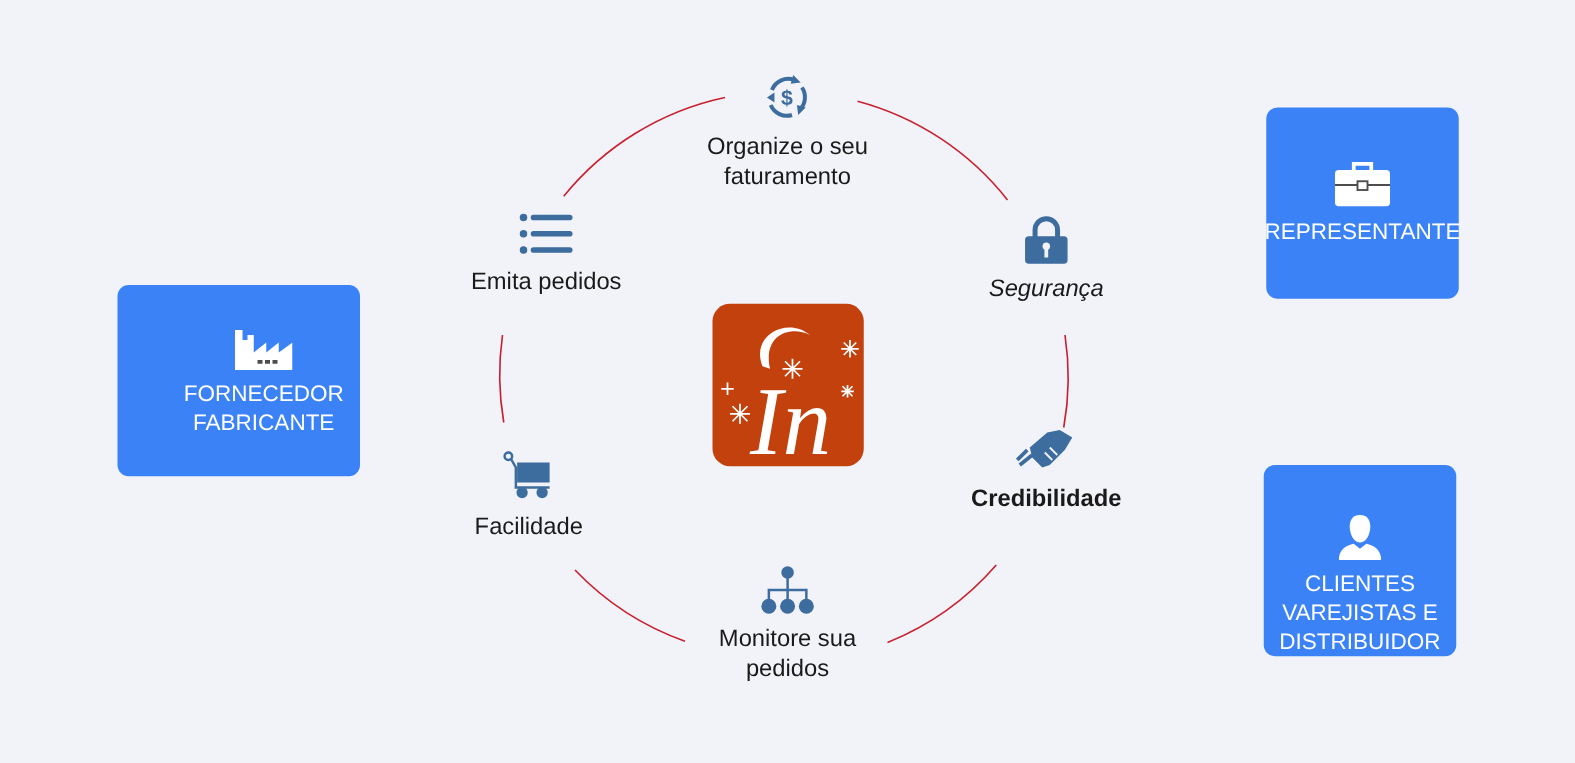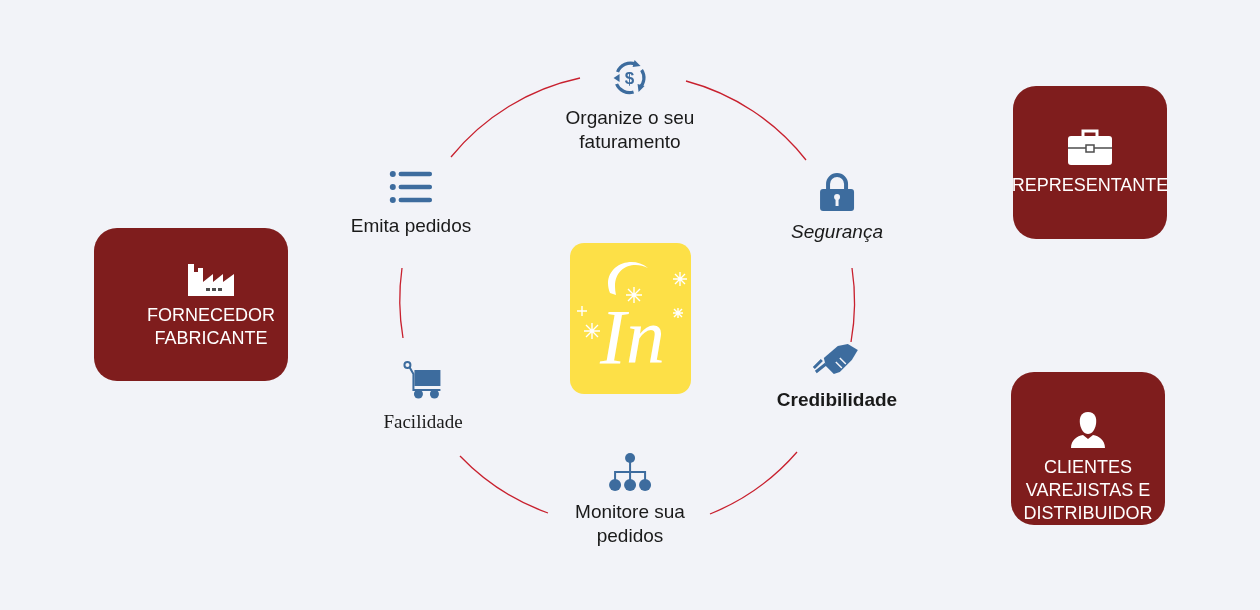--- a/index.html
+++ b/index.html
@@ -4,28 +4,28 @@
 <style>
   html, body { margin:0; padding:0; }
   body {
     width:1260px; height:610px; background:#f2f3f8; position:relative; overflow:hidden;
     font-family: "Liberation Sans", "DejaVu Sans", sans-serif;
   }
   .ring { position:absolute; left:0; top:0; width:1260px; height:610px; }
   .feature { position:absolute; text-align:center; color:#1a1a1a; font-size:19px; line-height:24px; transform:translateX(-50%); white-space:nowrap; }
   .feature .icon { display:block; margin:0 auto 8px auto; }
   .role-box {
-    position:absolute; background:#7f1d1d; border-radius:23px; color:#ffffff;
+    position:absolute; background:#3b82f6; border-radius:9px; color:#ffffff;
     display:flex; flex-direction:column; align-items:center; justify-content:center;
     text-align:center; font-size:18px; line-height:23px; text-transform:uppercase;
   }
   .role-box .icon { margin-bottom:8px; }
   .logo {
-    position:absolute; left:570px; top:243px; width:121px; height:151px;
-    background:#fde047; border-radius:14px; overflow:hidden;
+    position:absolute; left:570px; top:243px; width:121px; height:130px;
+    background:#c2410c; border-radius:14px; overflow:hidden;
   }
 </style>
 </head>
 <body>
 
 <svg class="ring" viewBox="0 0 1260 610">
   <g fill="none" stroke="#c8202e" stroke-width="1.3">
     <path d="M451 157 A227 227 0 0 1 580 78"></path>
     <path d="M686 81 A227 227 0 0 1 806 160"></path>
     <path d="M852 268 A227 227 0 0 1 851 342"></path>
@@ -93,32 +93,32 @@
     <circle cx="23" cy="6" r="5" fill="#3d6c9e"></circle>
     <path d="M23 10 V20 M8 28 V20 H38 V28 M23 20 V28" fill="none" stroke="#3d6c9e" stroke-width="2"></path>
     <circle cx="8" cy="33" r="6" fill="#3d6c9e"></circle>
       <circle cx="23" cy="33" r="6" fill="#3d6c9e"></circle>
       <circle cx="38" cy="33" r="6" fill="#3d6c9e"></circle>
   </svg>
   <div>Monitore sua</div>
   <div>pedidos</div>
 </div>
 
-<div class="feature" style="left:423px; top:360px;font-family:Liberation Serif, serif;">
+<div class="feature" style="left:423px; top:360px;">
   <svg class="icon" width="42" height="42" viewBox="0 0 42 42">
     <circle cx="5" cy="5" r="3" fill="none" stroke="#3d6c9e" stroke-width="2"></circle>
     <path d="M7 7 L11 14 V30 H38" fill="none" stroke="#3d6c9e" stroke-width="2"></path>
     <rect x="12" y="10" width="26" height="16" fill="#3d6c9e"></rect>
     <circle cx="16" cy="34" r="4.5" fill="#3d6c9e"></circle>
       <circle cx="32" cy="34" r="4.5" fill="#3d6c9e"></circle>
   </svg>
   <div>Facilidade</div>
 </div>
 
-<div class="feature" style="left:411px; top:170px;">
+<div class="feature" style="left:437px; top:170px;">
   <svg class="icon" width="44" height="36" viewBox="0 0 44 36">
     <g fill="#3d6c9e">
         <circle cx="4" cy="4" r="3"></circle>
         <circle cx="4" cy="17" r="3"></circle>
         <circle cx="4" cy="30" r="3"></circle>
       </g>
     <g stroke="#3d6c9e" stroke-width="4.5" stroke-linecap="round">
         <path d="M12 4 H41 M12 17 H41 M12 30 H41"></path>
       </g>
   </svg>

